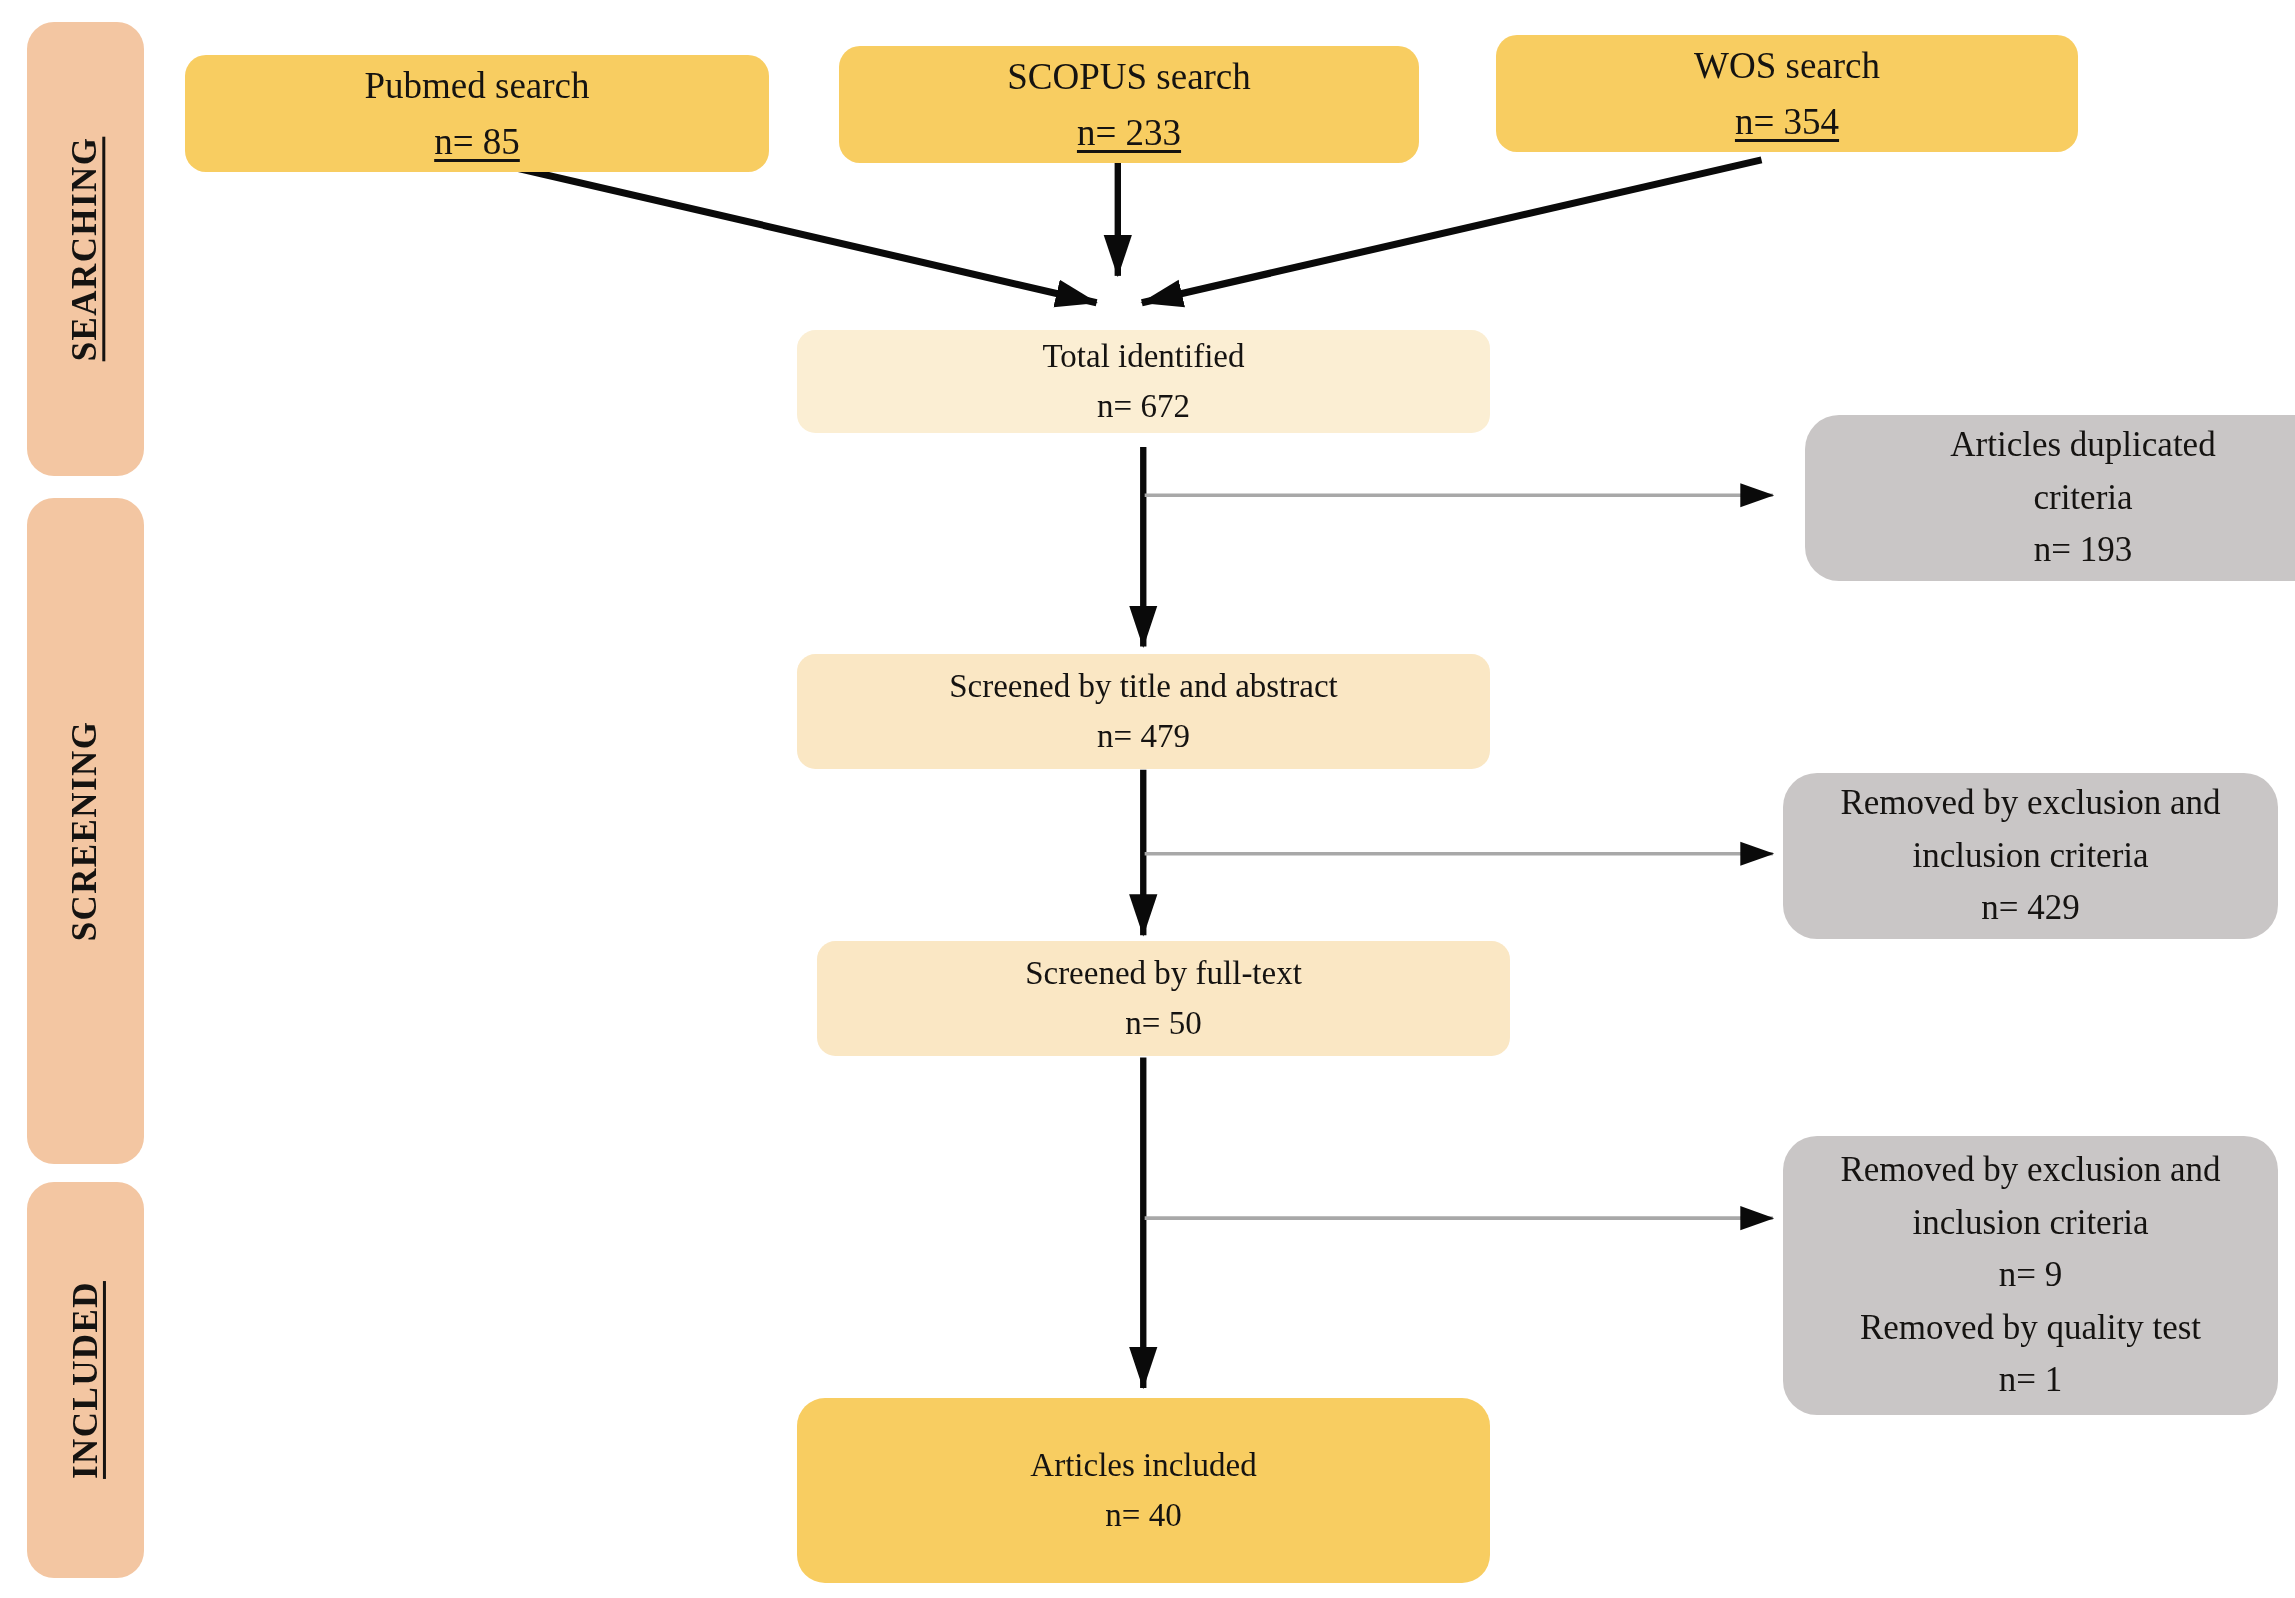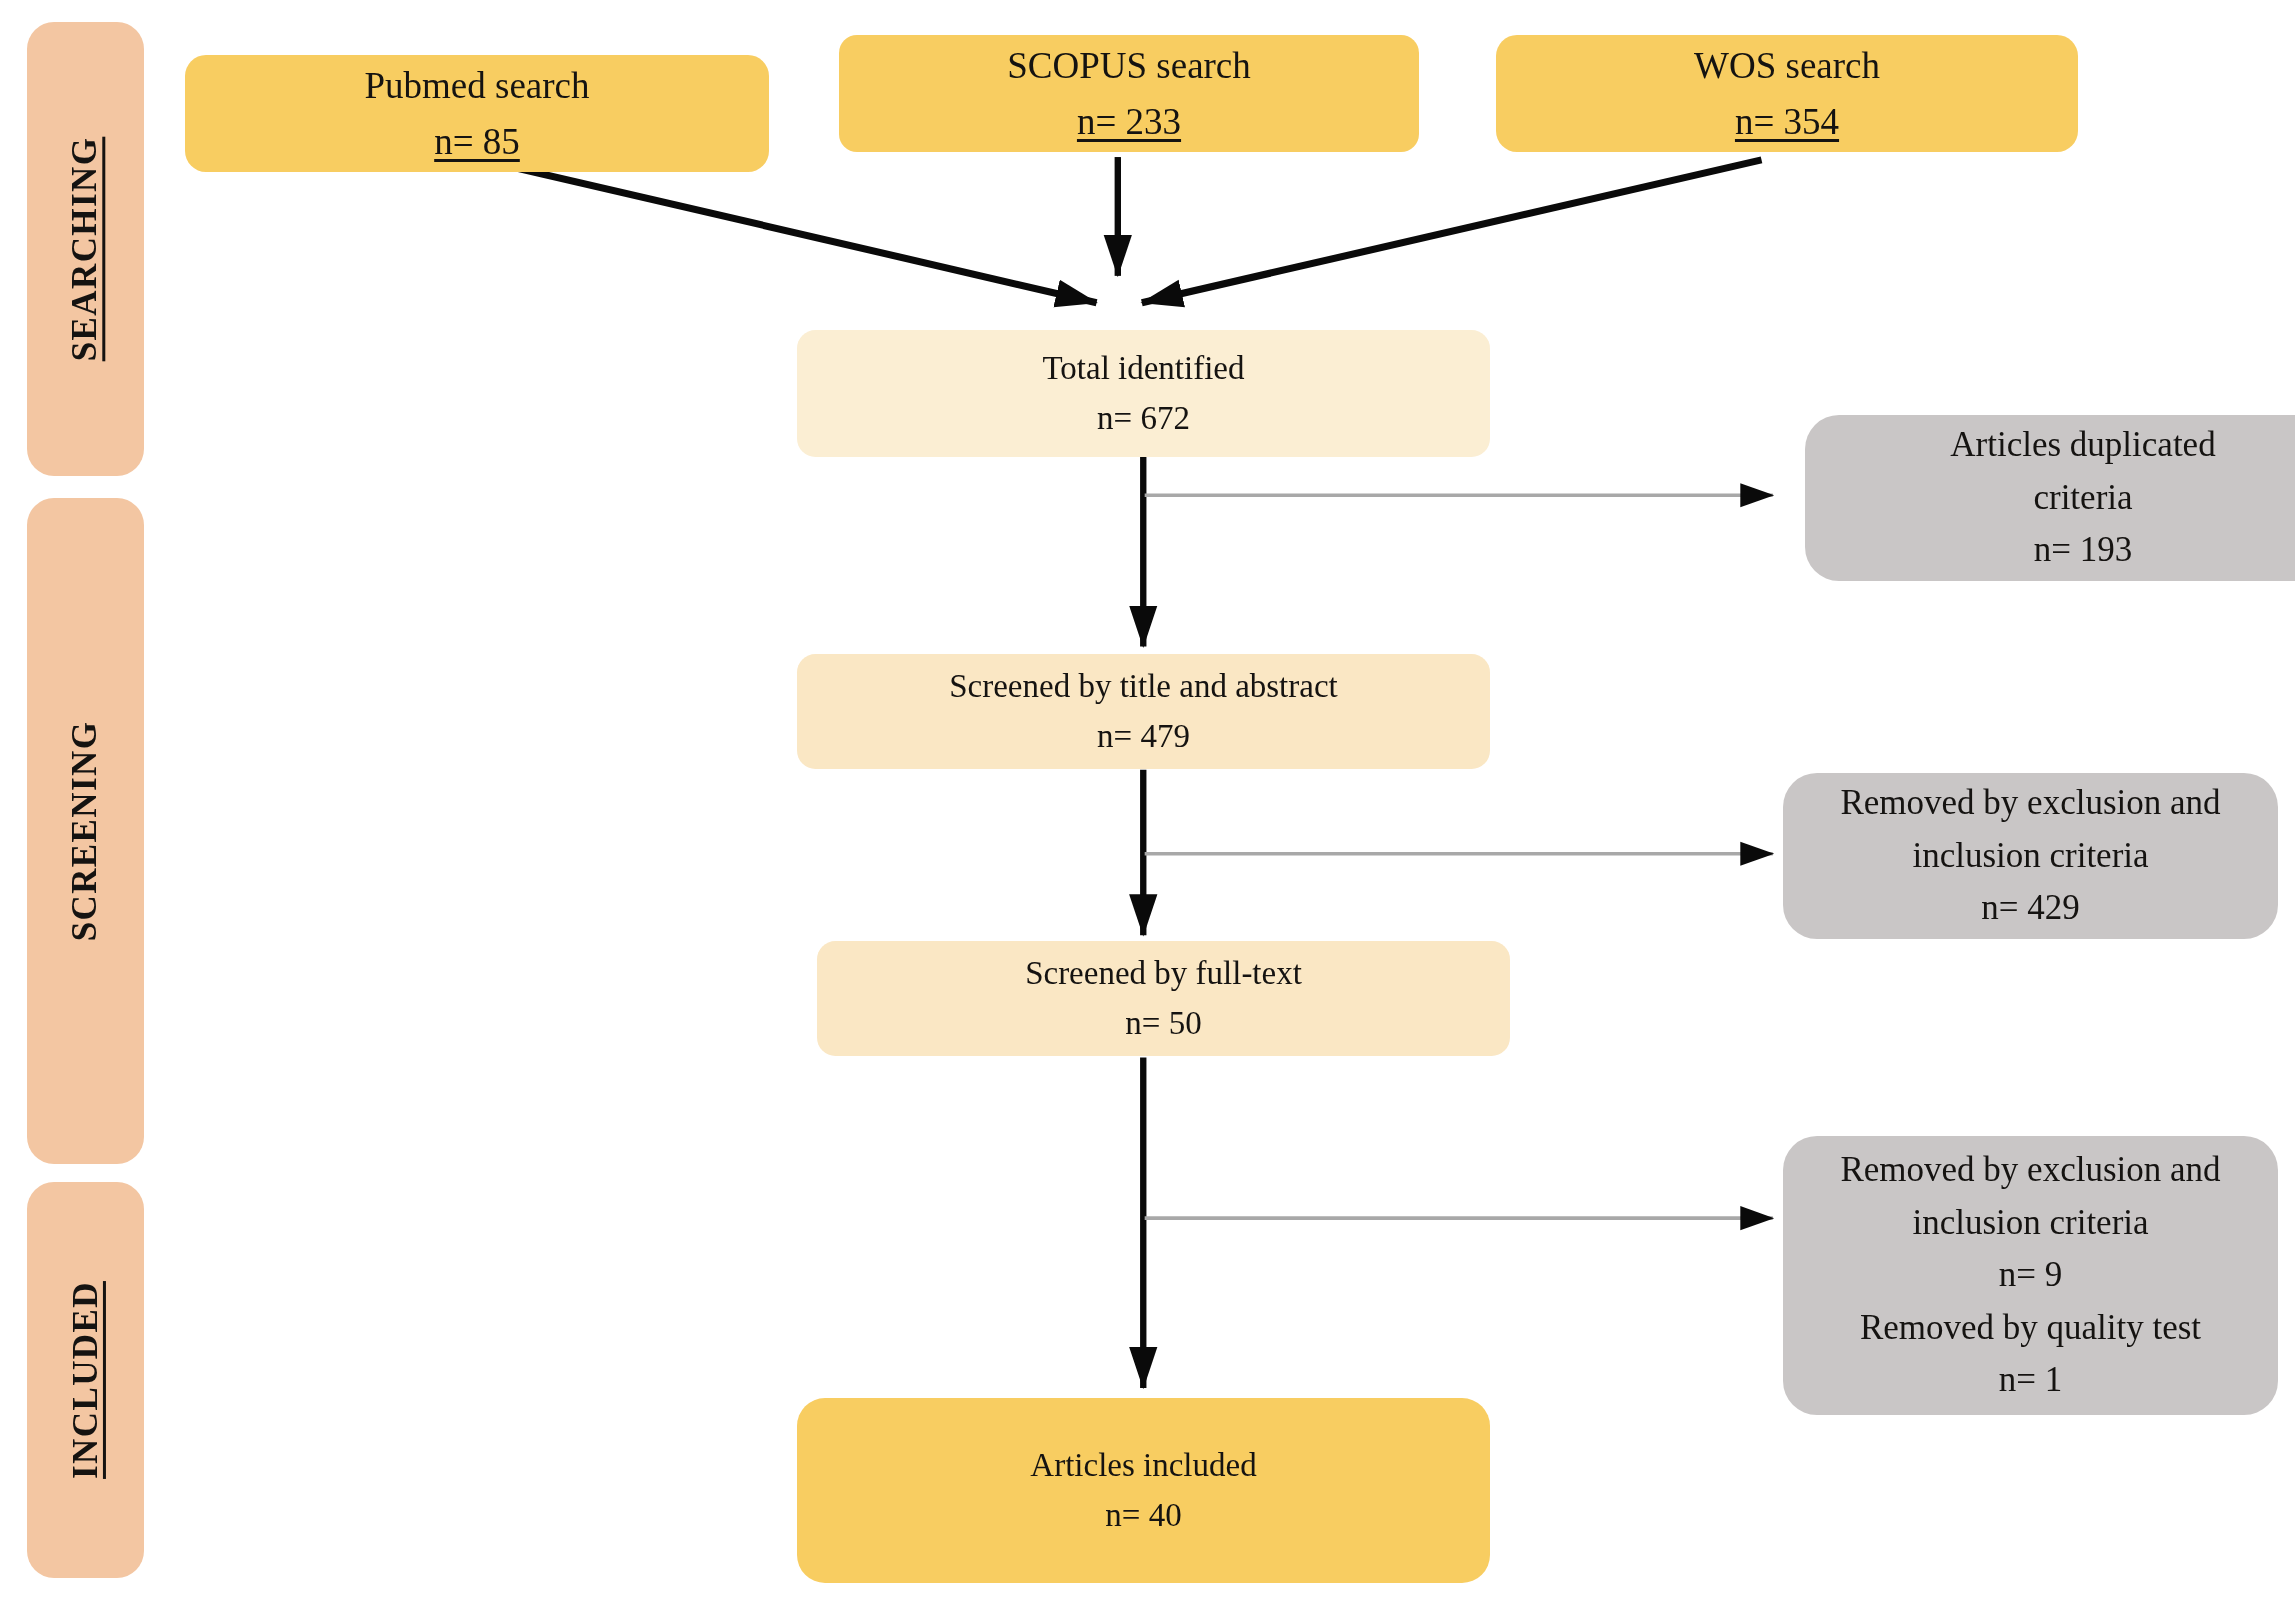--- a/index.html
+++ b/index.html
@@ -127,30 +127,30 @@
     <span class="vlabel">SCREENING</span>
   </div>
   <div class="side-box" style="top:1182px; height:396px;">
     <span class="vlabel underlined">INCLUDED</span>
   </div>
 
   <div class="box yellow" style="left:185px; top:35px; width:584px; height:117px;margin-top:20px;">
     <div class="t">Pubmed search</div>
     <div class="t u">n= 85</div>
   </div>
-  <div class="box yellow" style="left:839px; top:35px; width:580px; height:117px;border-radius:18px;">
+  <div class="box yellow" style="left:839px; top:46px; width:580px; height:117px;">
     <div class="t">SCOPUS search</div>
     <div class="t u">n= 233</div>
   </div>
   <div class="box yellow" style="left:1496px; top:35px; width:582px; height:117px;">
     <div class="t">WOS search</div>
     <div class="t u">n= 354</div>
   </div>
 
-  <div class="box cream-light" style="left:797px; top:330px; width:693px; height:127px;">
+  <div class="box cream-light" style="left:797px; top:330px; width:693px; height:103px;">
     <div class="t">Total identified</div>
     <div class="t">n= 672</div>
   </div>
   <div class="box cream" style="left:797px; top:654px; width:693px; height:115px;">
     <div class="t">Screened by title and abstract</div>
     <div class="t">n= 479</div>
   </div>
   <div class="box cream" style="left:797px; top:941px; width:693px; height:115px;margin-left:20px;">
     <div class="t">Screened by full-text</div>
     <div class="t">n= 50</div>

